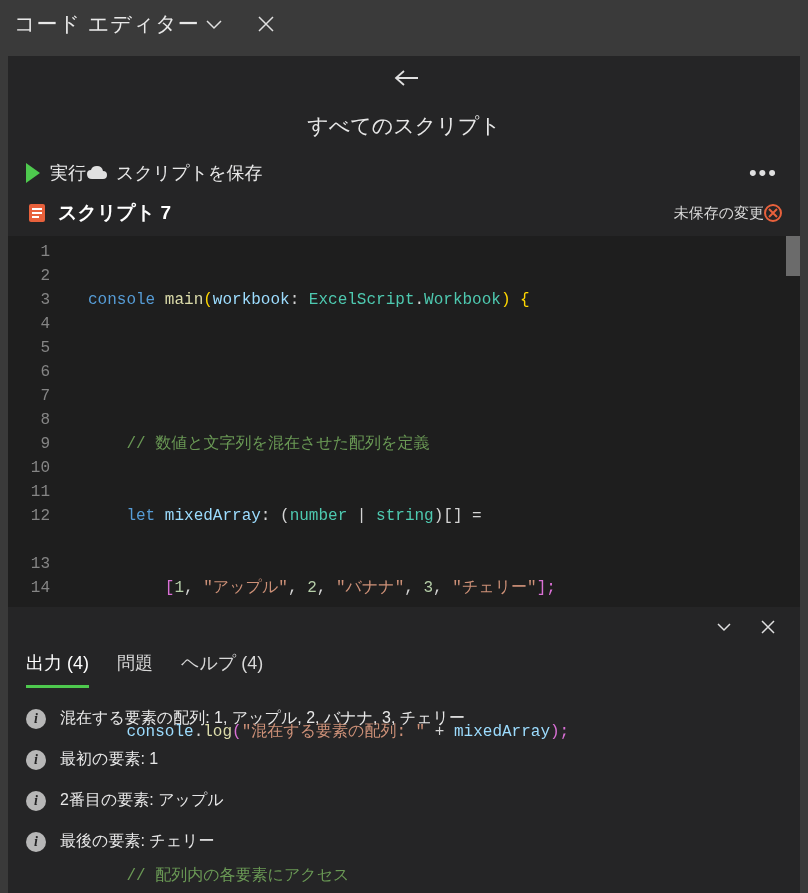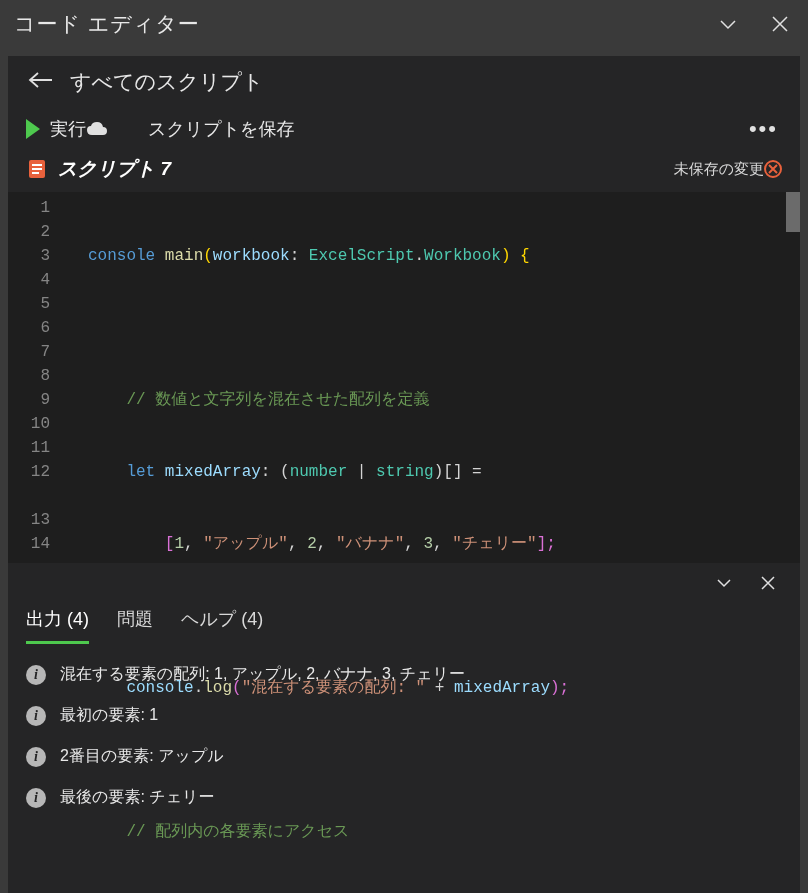--- a/index.html
+++ b/index.html
@@ -9,21 +9,20 @@
       background: #3a3a3a;
       font-family: 'Segoe UI', 'Yu Gothic UI', sans-serif;
       color: #e0e0e0;
       overflow: hidden;
     }
     .titlebar {
       height: 48px;
       display: flex;
       align-items: center;
       padding: 0 14px;
-      justify-content: space-between;
     }
     .titlebar-title {
       font-size: 21px;
       color: #e8e8e8;
       letter-spacing: 1px;
     }
     .titlebar-controls {
       display: flex;
       gap: 24px;
       align-items: center;
@@ -42,20 +41,21 @@
       margin: 8px;
       height: 840px;
       display: flex;
       flex-direction: column;
     }
     .breadcrumb {
       display: flex;
       align-items: center;
       padding: 12px 18px;
       gap: 20px;
+      flex-direction: column;
     }
     .back-arrow {
       width: 24px;
       height: 24px;
       cursor: pointer;
     }
     .breadcrumb-text {
       font-size: 21px;
       color: #e8e8e8;
     }
@@ -87,21 +87,21 @@
       display: flex;
       align-items: center;
       gap: 8px;
       cursor: pointer;
     }
     .cloud-icon {
       width: 22px; height: 16px;
       position: relative;
     }
     .cloud-icon svg { display: block; }
-    .save-label { font-size: 18px; color: #e8e8e8; margin-left: 32px; }
+    .save-label { font-size: 18px; color: #e8e8e8; }
     .more-btn {
       font-size: 22px;
       letter-spacing: 2px;
       cursor: pointer;
       color: #e0e0e0;
       padding-right: 4px;
     }
     .script-header {
       display: flex;
       align-items: center;
@@ -114,21 +114,20 @@
       gap: 10px;
     }
     .script-icon {
       width: 22px;
       height: 22px;
     }
     .script-name {
       font-size: 19px;
       font-weight: 600;
       color: #ffffff;
-      font-style: italic;
     }
     .script-header-right {
       display: flex;
       align-items: center;
     }
     .unsaved-text {
       font-size: 15px;
       color: #d8d8d8;
     }
     .unsaved-badge {

